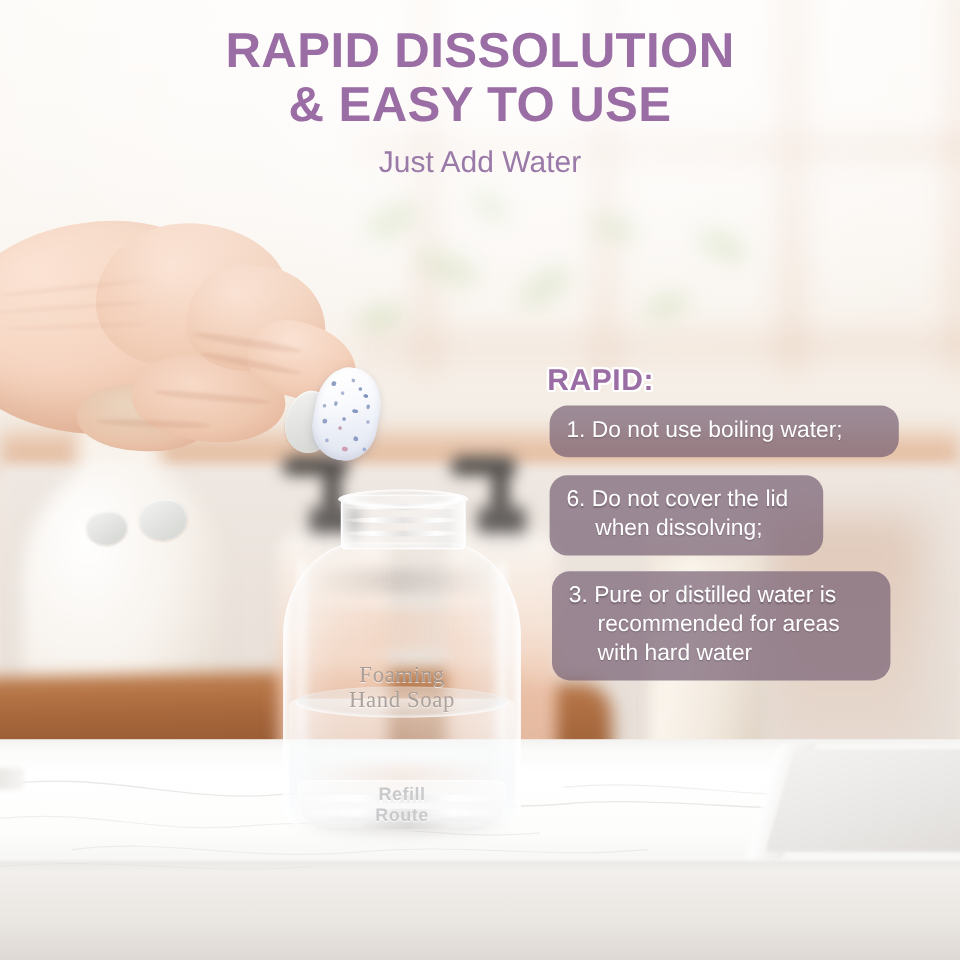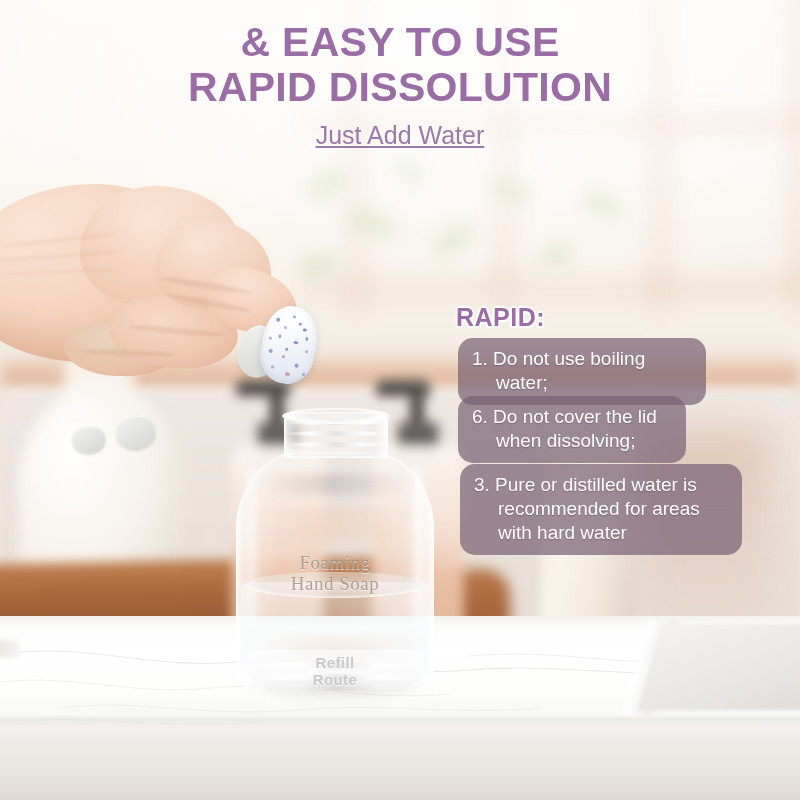--- a/index.html
+++ b/index.html
@@ -393,21 +393,21 @@
     letter-spacing: .3px;
   }
   #headline .hl { display: block; }
 
   .subline {
     position: absolute; left: 0; right: 0;
     text-align: center;
     color: #9a7aa8;
     font-weight: 400;
   }
-  #subline-1 { top: 121px; font-size: 25px; text-decoration: underline; }
+  #subline-1 { top: 121px; font-size: 25px; }
   #subline-2 { top: 146px; font-size: 25px; }
 
   #tips-label {
     position: absolute; left: 456px; top: 303px;
     font-size: 25px; font-weight: 700;
     color: #9a6da5;
     letter-spacing: .5px;
     text-shadow:
       -1.5px -1.5px 0 #fff,  1.5px -1.5px 0 #fff,
       -1.5px  1.5px 0 #fff,  1.5px  1.5px 0 #fff,
@@ -423,23 +423,23 @@
     font-size: 19px;
     line-height: 24px;
     padding: 9px 14px 10px 14px;
     text-shadow: 0 1px 1px rgba(60,45,60,.35);
   }
   .tip-box .tip-inner {
     display: block;
     padding-left: 24px;
     text-indent: -24px;
   }
-  #tip-1 { left: 458px; top: 338px; width: 248px; }
+  #tip-1 { left: 458px; top: 338px; width: 291px; }
   #tip-2 { left: 458px; top: 396px; width: 228px; }
-  #tip-3 { left: 460px; top: 464px; width: 282px; }
+  #tip-3 { left: 460px; top: 476px; width: 282px; }
 
   
   #bloom {
     left: 0; right: 0; top: 0; height: 300px;
     background: radial-gradient(ellipse at 55% 10%, rgba(255,255,255,.85) 0%, rgba(255,255,255,.25) 55%, rgba(255,255,255,0) 80%);
     pointer-events: none;
   }
 </style>
 </head>
 <body>
@@ -585,22 +585,22 @@
         <i style="left:6px;  top:34px; width:3px; height:3px; background:#a8b2d1;"></i>
         <i style="left:45px; top:64px; width:3px; height:3px; background:#9fadd0;"></i>
         <i style="left:24px; top:42px; width:3px; height:3px; background:#889ac1;"></i>
       </div>
     </div>
   </div>
 
   <div id="bloom" class="bg-layer"></div>
 
   <div id="headline">
+    <span class="hl">RAPID DISSOLUTION</span>
     <span class="hl">&amp; EASY TO USE</span>
-    <span class="hl">RAPID DISSOLUTION</span>
   </div>
 
   <div class="subline" id="subline-1">Just Add Water</div>
 
   <div id="tips-label">RAPID:</div>
 
   <div class="tip-box" id="tip-1">
     <span class="tip-inner">1. Do not use boiling water;</span>
   </div>
   <div class="tip-box" id="tip-2">

